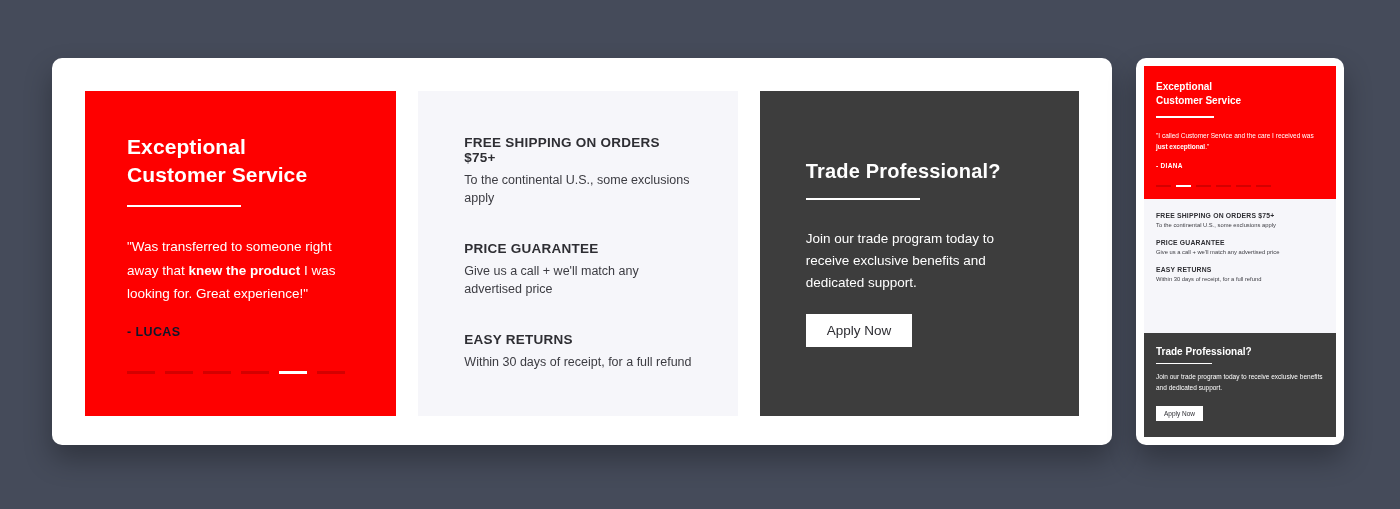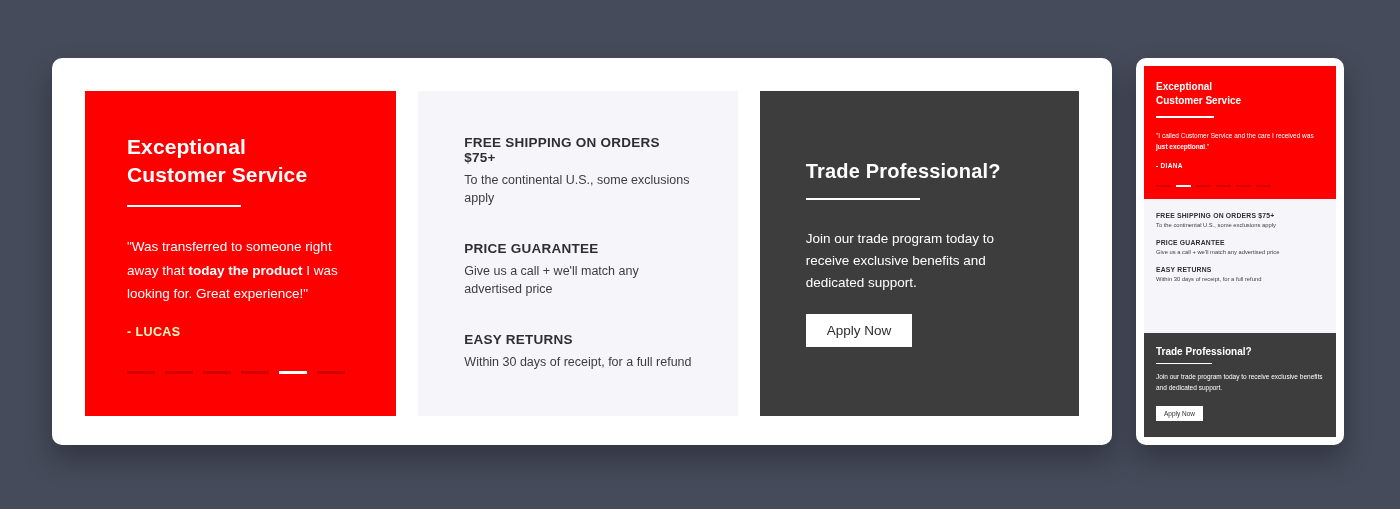--- a/index.html
+++ b/index.html
@@ -65,21 +65,21 @@
     margin-bottom: 28px;
   }
   .red-quote {
     color: #ffffff;
     font-size: 13.5px;
     line-height: 1.72;
     margin-bottom: 20px;
   }
   .red-quote b { font-weight: bold; }
   .red-author {
-    color: #fef9c3;
+    color: #0f172a;
     font-size: 12.5px;
     font-weight: bold;
     letter-spacing: .4px;
     margin-bottom: 32px;
   }
   .dots { display: flex; gap: 10px; align-items: center; }
   .dot { width: 28px; height: 3px; background: #d40000; }
   .dot.active { background: #ffffff; }
 
   
@@ -224,21 +224,21 @@
 <div id="desktop-frame">
   <div class="d-panels">
 
     <div class="d-panel p-red">
       <div class="red-title">
         <div>Exceptional</div>
         <div>Customer Service</div>
       </div>
       <div class="rule-white"></div>
       <p class="red-quote">
-        <span>"Was transferred to someone right away that </span><b>today the product</b><span> I was looking for. Great experience!"</span>
+        <span>"Was transferred to someone right away that </span><b>knew the product</b><span> I was looking for. Great experience!"</span>
       </p>
       <div class="red-author">- LUCAS</div>
       <div class="dots" id="desktop-dots">
           <span class="dot"></span>
           <span class="dot"></span>
           <span class="dot"></span>
           <span class="dot"></span>
           <span class="dot active"></span>
           <span class="dot"></span>
         </div>

